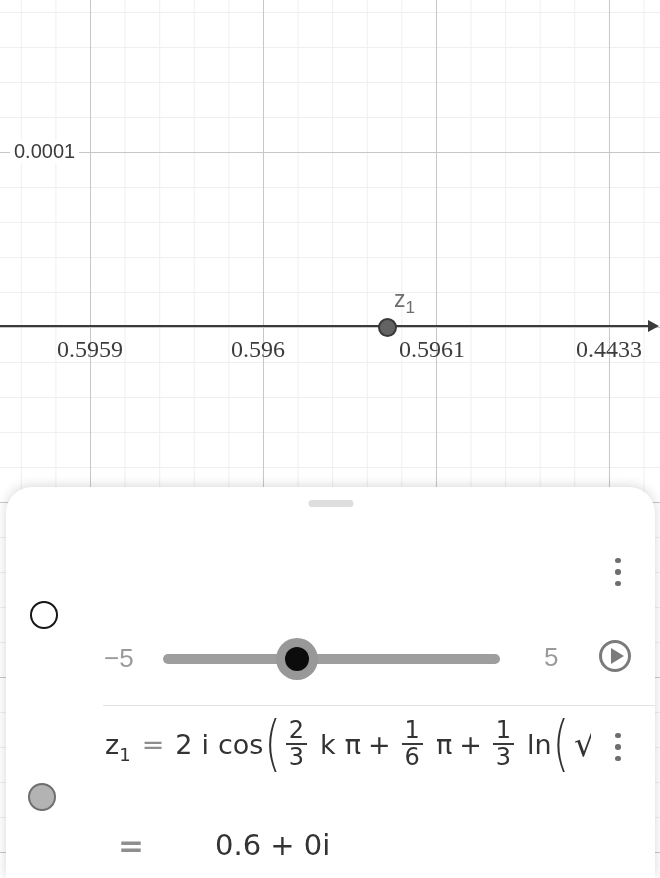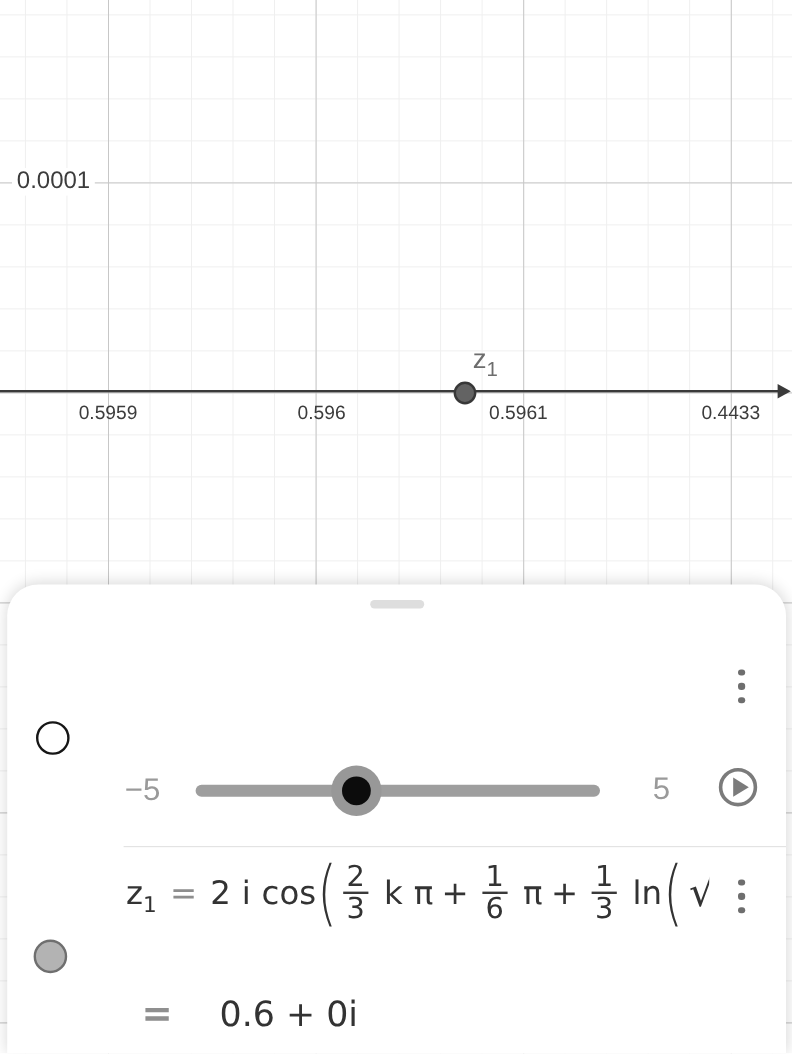--- a/index.html
+++ b/index.html
@@ -12,22 +12,22 @@
       linear-gradient(to right,#c7c7c7 0 1px,transparent 1px 100%),
       linear-gradient(to bottom,#c7c7c7 0 1px,transparent 1px 100%),
       linear-gradient(to right,#efefef 0 1px,transparent 1px 100%),
       linear-gradient(to bottom,#efefef 0 1px,transparent 1px 100%);
     background-size:173px 100%,100% 175px,34.6px 100%,100% 35px;
     background-position:90px 0,0 152px,20.8px 0,0 12px;
     background-repeat:repeat;}
   #xaxis{position:absolute;left:0;top:325px;width:650px;height:2px;background:#3a3a3a;}
   #xaxis-arrow{position:absolute;left:648px;top:320px;width:0;height:0;
     border-left:11px solid #3a3a3a;border-top:6px solid transparent;border-bottom:6px solid transparent;}
-  .xtick{position:absolute;top:336px;transform:translateX(-50%);font-size:16px;color:#3c3c3c;}
-  .xt0{left:90px}.xt1{left:268px}.xt2{left:432px}.xt3{left:609px}
+  .xtick{position:absolute;top:336px;transform:translateX(-50%);font-size:24px;color:#3c3c3c;font-family:Liberation Serif, serif;}
+  .xt0{left:90px}.xt1{left:258px}.xt2{left:432px}.xt3{left:609px}
   #ytick{position:absolute;left:10px;top:140px;font-size:20px;color:#3c3c3c;background:#fff;padding:0 4px;}
   #point-z1{position:absolute;left:378px;top:318px;width:15px;height:15px;border-radius:50%;
     background:#636363;border:2px solid #383838;}
   #point-label{position:absolute;left:394px;top:286px;color:#6d6d6d;font-size:23px;}
   #point-label .sub{font-size:17px;position:relative;top:6px;}
 
   
   #sheet{position:absolute;left:6px;right:5px;top:487px;bottom:0;background:#fff;
     border-radius:26px 26px 0 0;box-shadow:0 -1px 12px rgba(0,0,0,0.16);}
   #drag-handle{position:absolute;top:13px;left:50%;transform:translateX(-50%);
@@ -72,21 +72,21 @@
   .frac{display:inline-flex;flex-direction:column;align-items:center;line-height:1.05;
     font-size:24px;margin:0 4px;}
   .frac .den{border-top:2px solid #3a3a3a;padding:0 3px;}
   .frac .num{padding:0 3px;}
   .bigparen{display:inline-block;font-size:42px;transform:scaleY(1.42);transform-origin:center;
     font-weight:300;margin:0 1px;line-height:1;}
   .sqrt{font-size:34px;margin-left:4px;}
   #result-row{position:absolute;left:112px;top:340px;display:flex;align-items:center;
     font-family:"DejaVu Sans",sans-serif;}
   #result-eq{font-size:31px;font-weight:700;color:#8f8f8f;letter-spacing:1px;}
-  #result-val{font-size:29px;color:#333;margin-left:38px;}
+  #result-val{font-size:29px;color:#333;margin-left:70px;}
 </style>
 </head>
 <body>
 
 <div id="app">
 
   <div id="graph">
     <div id="xaxis"></div>
     <div id="xaxis-arrow"></div>
     <div class="xtick xt0">0.5959</div>

